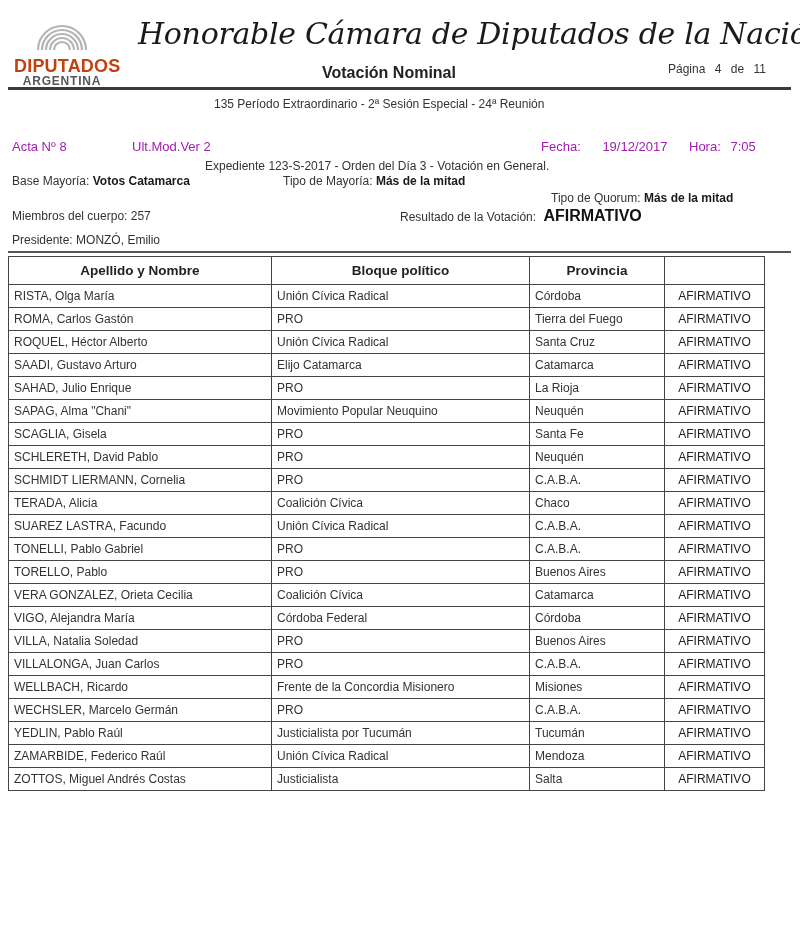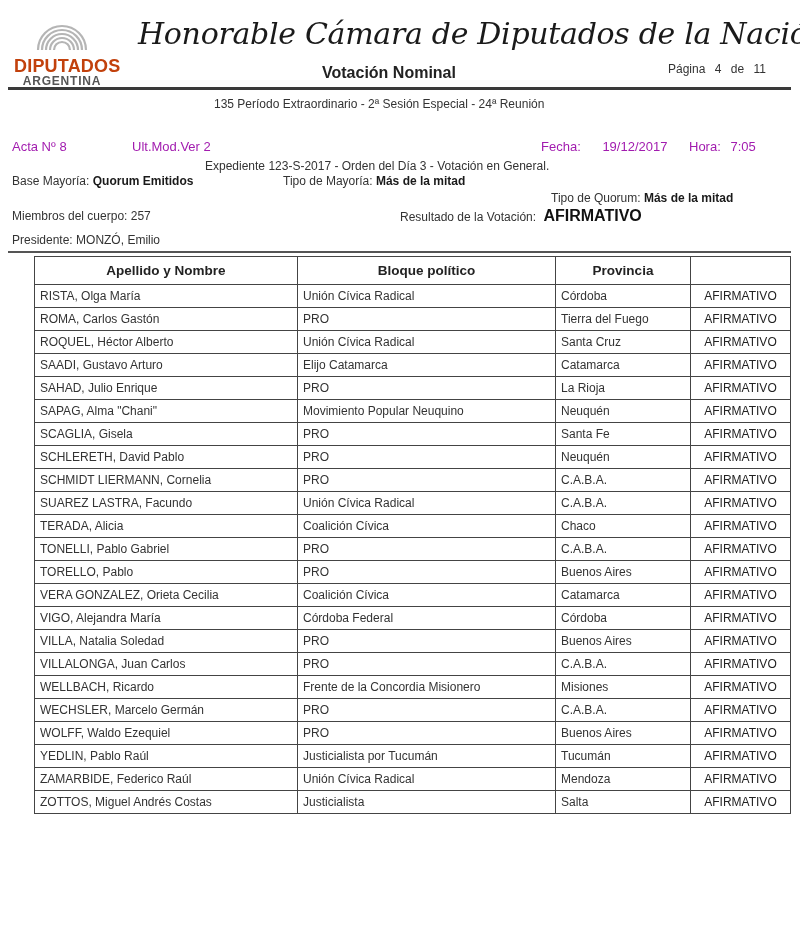--- a/index.html
+++ b/index.html
@@ -16,21 +16,21 @@
                   font-size: 30px; color: #1a1a1a; letter-spacing: -0.3px; }
   .subtitle { left: 322px; top: 64px; font-weight: bold; font-size: 16px; color: #222; }
   .pagina { left: 668px; top: 62px; font-size: 12px; color: #333; word-spacing: 6px; }
   .rule1 { position: absolute; left: 8px; top: 87px; width: 783px; height: 3px; background: #3a3a3a; }
   .rule2 { position: absolute; left: 8px; top: 251px; width: 783px; height: 2px; background: #555; }
   .c12 { font-size: 12px; color: #333; }
   .c13 { font-size: 13px; color: #a21caf; }
   b { color: #1a1a1a; }
   .resultado-val { font-weight: bold; font-size: 16px; color: #111; margin-left: 4px; }
 
-  table.votes { position: absolute; left: 34px; top: 256px; border-collapse: collapse;
+  table.votes { position: absolute; left: 8px; top: 256px; border-collapse: collapse;
                 table-layout: fixed; width: 756px; padding-left: 12px; }
   table.votes th, table.votes td { border: 1.5px solid #444; padding: 0 5px;
                 font-size: 12px; color: #333; overflow: hidden; white-space: nowrap; }
   table.votes th { height: 27px; font-weight: bold; font-size: 13.5px; text-align: center; color: #222; }
   table.votes td { height: 22px; line-height: 22px; }
   table.votes td.vote { text-align: center; color: #222; font-size: 12px; }
 </style>
 </head>
 <body>
 
@@ -71,21 +71,21 @@
   <span>Fecha:</span>
   <span style="margin-left:18px;">19/12/2017</span>
 </div>
 <div class="abs c13" style="left:689px; top:139px;">
   <span>Hora:</span>
   <span style="margin-left:6px;">7:05</span>
 </div>
 
 <div class="abs c12" style="left:12px; top:174px;">
   <span>Base Mayoría:</span>
-  <b>Quorum Emitidos</b>
+  <b>Votos Catamarca</b>
 </div>
 <div class="abs c12" style="left:283px; top:174px;">
   <span>Tipo de Mayoría:</span>
   <b>Más de la mitad</b>
 </div>
 <div class="abs c12" style="left:551px; top:191px;">
   <span>Tipo de Quorum:</span>
   <b>Más de la mitad</b>
 </div>
 
@@ -168,32 +168,32 @@
         <td>Neuquén</td>
         <td class="vote">AFIRMATIVO</td>
       </tr>
       <tr>
         <td>SCHMIDT LIERMANN, Cornelia</td>
         <td>PRO</td>
         <td>C.A.B.A.</td>
         <td class="vote">AFIRMATIVO</td>
       </tr>
       <tr>
-        <td>SUAREZ LASTRA, Facundo</td>
-        <td>Unión Cívica Radical</td>
-        <td>C.A.B.A.</td>
-        <td class="vote">AFIRMATIVO</td>
-      </tr>
-      <tr>
         <td>TERADA, Alicia</td>
         <td>Coalición Cívica</td>
         <td>Chaco</td>
         <td class="vote">AFIRMATIVO</td>
       </tr>
       <tr>
+        <td>SUAREZ LASTRA, Facundo</td>
+        <td>Unión Cívica Radical</td>
+        <td>C.A.B.A.</td>
+        <td class="vote">AFIRMATIVO</td>
+      </tr>
+      <tr>
         <td>TONELLI, Pablo Gabriel</td>
         <td>PRO</td>
         <td>C.A.B.A.</td>
         <td class="vote">AFIRMATIVO</td>
       </tr>
       <tr>
         <td>TORELLO, Pablo</td>
         <td>PRO</td>
         <td>Buenos Aires</td>
         <td class="vote">AFIRMATIVO</td>
@@ -228,26 +228,20 @@
         <td>Misiones</td>
         <td class="vote">AFIRMATIVO</td>
       </tr>
       <tr>
         <td>WECHSLER, Marcelo Germán</td>
         <td>PRO</td>
         <td>C.A.B.A.</td>
         <td class="vote">AFIRMATIVO</td>
       </tr>
       <tr>
-        <td>WOLFF, Waldo Ezequiel</td>
-        <td>PRO</td>
-        <td>Buenos Aires</td>
-        <td class="vote">AFIRMATIVO</td>
-      </tr>
-      <tr>
         <td>YEDLIN, Pablo Raúl</td>
         <td>Justicialista por Tucumán</td>
         <td>Tucumán</td>
         <td class="vote">AFIRMATIVO</td>
       </tr>
       <tr>
         <td>ZAMARBIDE, Federico Raúl</td>
         <td>Unión Cívica Radical</td>
         <td>Mendoza</td>
         <td class="vote">AFIRMATIVO</td>

